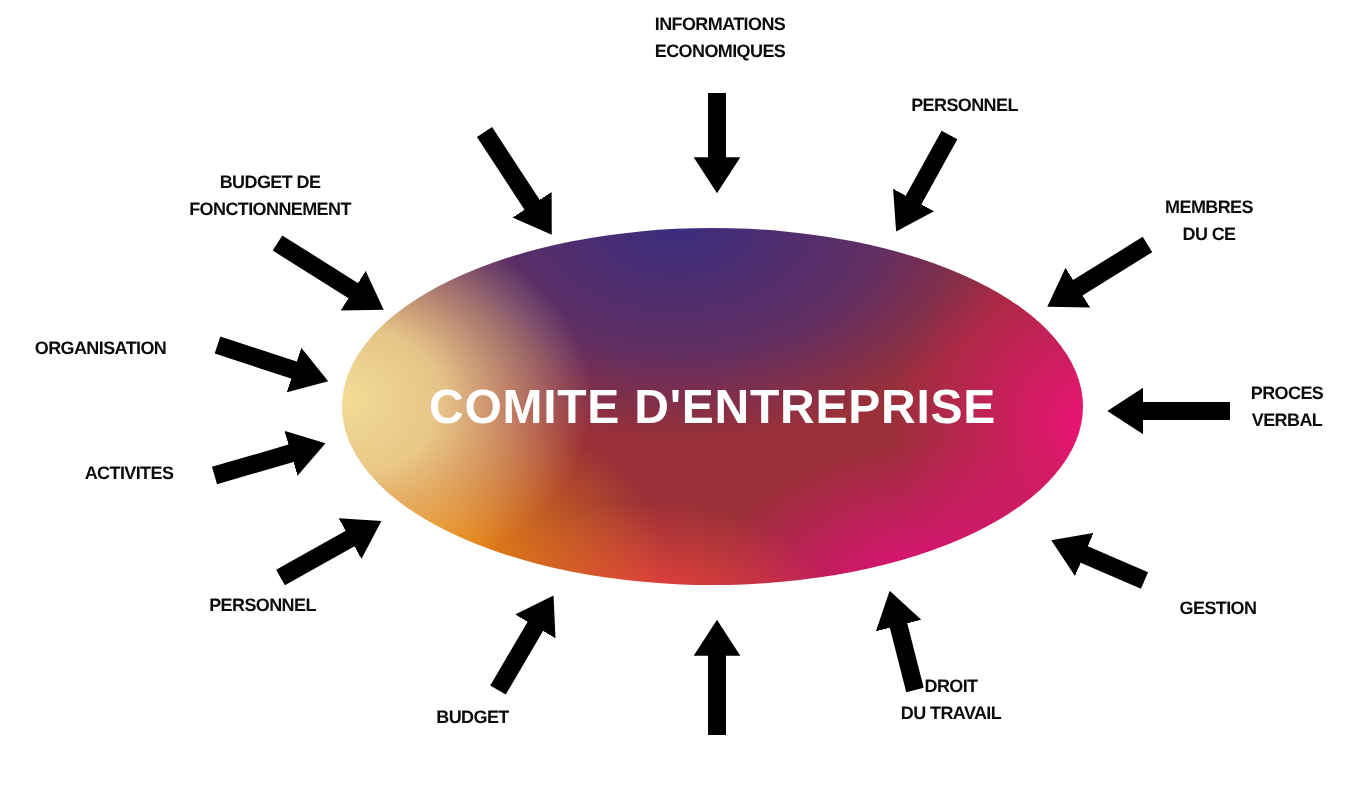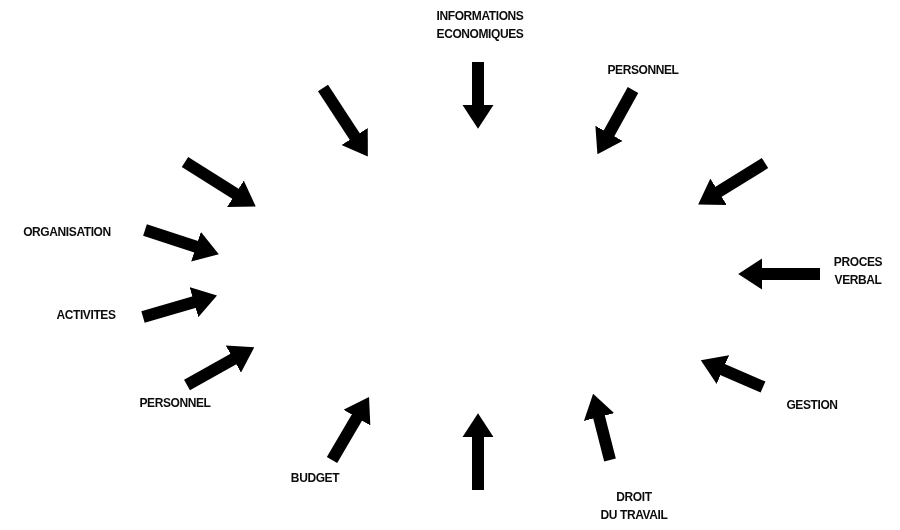--- a/index.html
+++ b/index.html
@@ -39,28 +39,31 @@
   #L-comm{left:326px;top:60px}
   #L-pers{left:643px;top:61px}
   #L-budg{left:180px;top:112px}
   #L-memb{left:806px;top:129px}
   #L-orga{left:67px;top:223px}
   #L-proc{left:858px;top:253px}
   #L-dire{left:86px;top:306px}
   #L-acti{left:175px;top:394px}
   #L-sort{left:315px;top:469px}
   #L-four{left:483px;top:496px}
-  #L-droi{left:634px;top:488px}
+  #L-droi{left:634px;top:448px}
   #L-gest{left:812px;top:396px}
 </style>
 </head>
 <body>
 
 <div class="canvas">
 
+  <div class="ellipse">
+    <div class="title">COMITE D'ENTREPRISE</div>
+  </div>
 
   <svg class="arrows" viewBox="0 0 900 530" xmlns="http://www.w3.org/2000/svg">
     <defs>
       <marker id="ah" viewBox="0 0 2 2.6" markerWidth="2" markerHeight="2.6" refX="0.35" refY="1.3" orient="auto">
         <path d="M0,0 L2,1.3 L0,2.6 Z" fill="#000000"></path>
       </marker>
     </defs>
     <line x1="478" y1="62" x2="478" y2="109" marker-end="url(#ah)"></line>
     <line x1="323" y1="88" x2="357" y2="140" marker-end="url(#ah)"></line>
     <line x1="633" y1="90" x2="607" y2="137" marker-end="url(#ah)"></line>
@@ -72,20 +75,24 @@
     <line x1="187" y1="385" x2="237" y2="357" marker-end="url(#ah)"></line>
     <line x1="332" y1="460" x2="359" y2="414" marker-end="url(#ah)"></line>
     <line x1="478" y1="490" x2="478" y2="433" marker-end="url(#ah)"></line>
     <line x1="610" y1="460" x2="598" y2="413" marker-end="url(#ah)"></line>
     <line x1="763" y1="387" x2="719" y2="368" marker-end="url(#ah)"></line>
   </svg>
 
   <div class="lbl" id="L-info">INFORMATIONS
 ECONOMIQUES</div>
   <div class="lbl" id="L-pers">PERSONNEL</div>
+  <div class="lbl" id="L-budg">BUDGET DE
+FONCTIONNEMENT</div>
+  <div class="lbl" id="L-memb">MEMBRES
+DU CE</div>
   <div class="lbl" id="L-proc">PROCES
 VERBAL</div>
   <div class="lbl" id="L-orga">ORGANISATION</div>
   <div class="lbl" id="L-dire">ACTIVITES</div>
   <div class="lbl" id="L-acti">PERSONNEL</div>
   <div class="lbl" id="L-sort">BUDGET</div>
   <div class="lbl" id="L-droi">DROIT
 DU TRAVAIL</div>
   <div class="lbl" id="L-gest">GESTION</div>
 

